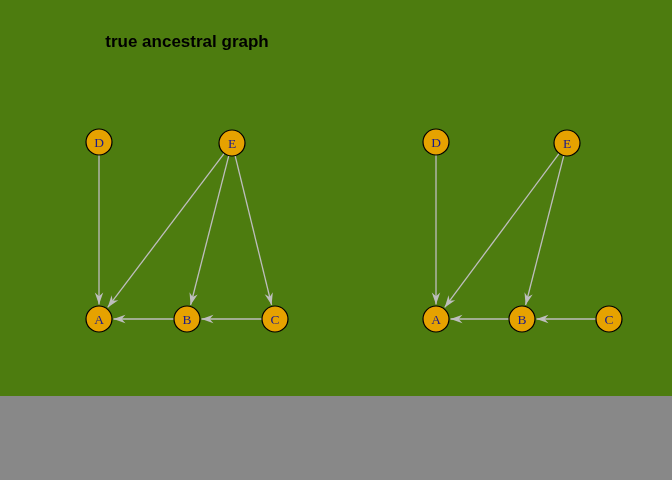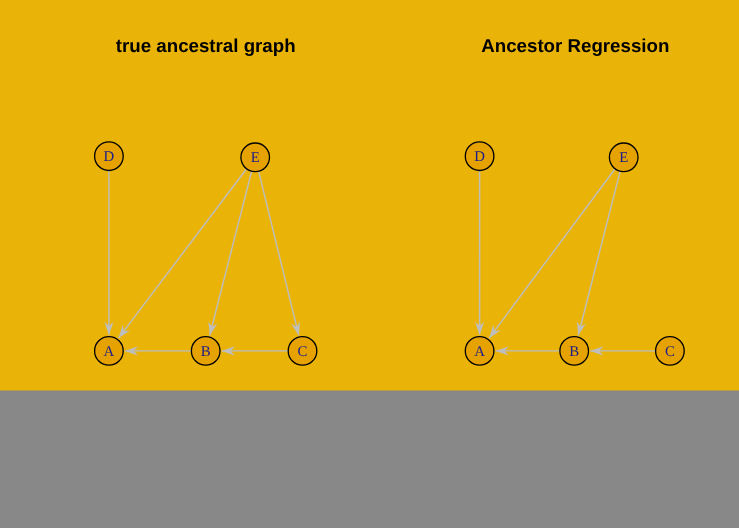--- a/index.html
+++ b/index.html
@@ -1,20 +1,20 @@
 <!DOCTYPE html>
 <html><head>
 <meta charset="utf-8">
 <style>
   html, body { margin: 0; padding: 0; }
   body { background: #888; }
   .canvas {
     position: relative;
-    width: 672px; height: 355px;
-    background: #eab308;
+    width: 672px; height: 396px;
+    background: #4d7c0f;
     overflow: hidden;
     font-family: "Liberation Sans", sans-serif;
   }
   .title {
     position: absolute;
     top: 33px;
     transform: translateX(-50%);
     white-space: nowrap;
     font-family: "Liberation Sans", sans-serif;
     font-weight: bold;
@@ -29,21 +29,20 @@
     font-size: 13.5px;
     text-anchor: middle;
     pointer-events: none;
   }
 </style>
 </head>
 <body>
 
 <div class="canvas">
   <div class="title title-left" style="color: rgb(0, 0, 0);">true ancestral graph</div>
-  <div class="title title-right" style="color: rgb(0, 0, 0);">Ancestor Regression</div>
   <svg id="graph-svg" width="672" height="480">
     <defs>
       <marker id="arrowhead" markerUnits="userSpaceOnUse" markerWidth="14" markerHeight="10" refX="13" refY="5" orient="auto">
         <path id="arrowhead-path" d="M1,0.8 L13,5 L1,9.2 L4.8,5 Z" fill="#BEBEBE"></path>
       </marker>
     </defs>
     <g id="panel-0">
         <line x1="99.0" y1="155.0" x2="99.0" y2="304.5" stroke="#BEBEBE" stroke-width="1.3" marker-end="url(#arrowhead)"></line>
         <line x1="224.2" y1="153.4" x2="107.7" y2="307.4" stroke="#BEBEBE" stroke-width="1.3" marker-end="url(#arrowhead)"></line>
         <line x1="228.8" y1="155.6" x2="190.6" y2="305.0" stroke="#BEBEBE" stroke-width="1.3" marker-end="url(#arrowhead)"></line>

